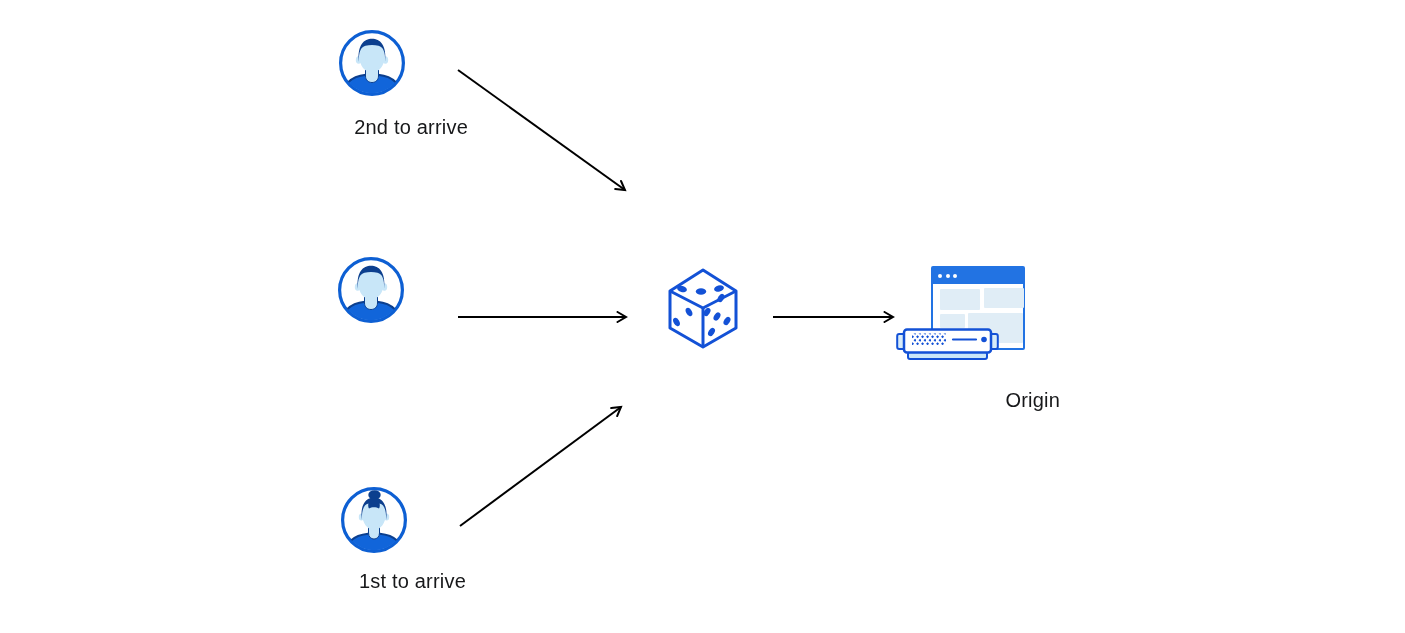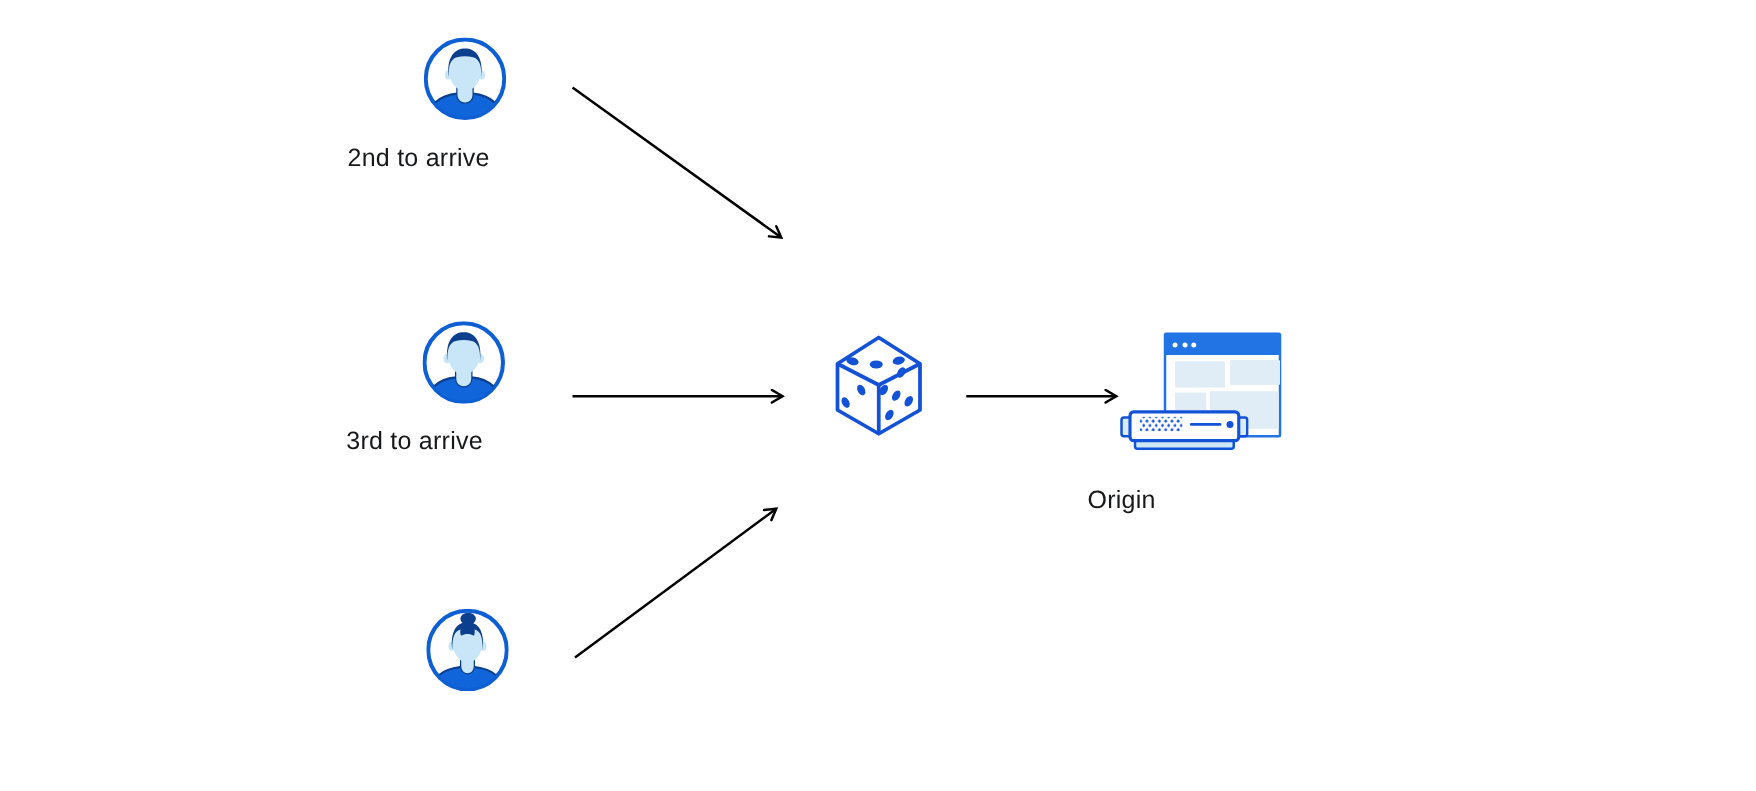--- a/index.html
+++ b/index.html
@@ -22,21 +22,21 @@
     position:relative;
     width:1405px;height:633px;
     background:#fff;
     overflow:hidden;
     font-family:"Liberation Sans",sans-serif;
   }
   .abs{position:absolute}
   .node-label{
     position:absolute;
     width:190px;
-    text-align:left;
+    text-align:right;
     font:400 20px/24px "Liberation Sans",sans-serif;
     color:var(--text);
     letter-spacing:.2px;
   }
   .arrow-layer{position:absolute;left:0;top:0;width:1405px;height:633px}
   .arrow-layer line{stroke:var(--arrow);stroke-width:2}
 
   
   .window{
     position:absolute;left:931px;top:266px;
@@ -108,21 +108,20 @@
       <path d="M26.5,36 L39.5,36 L39.5,46 C39.5,50 36.5,52.5 33,52.5 C29.5,52.5 26.5,50 26.5,46 Z" fill="var(--skin,#c8e6f8)" stroke="var(--navy,#0c3f8e)" stroke-width="1"></path>
       <ellipse cx="19.6" cy="30" rx="2.8" ry="3.8" fill="var(--skin,#c8e6f8)"></ellipse>
       <ellipse cx="46.4" cy="30" rx="2.8" ry="3.8" fill="var(--skin,#c8e6f8)"></ellipse>
       <path d="M33,11.5 C41.5,11.5 46,17.5 45.8,26.5 C45.6,35.5 40,42.5 33,42.5
                C26,42.5 20.4,35.5 20.2,26.5 C20,17.5 24.5,11.5 33,11.5 Z" fill="var(--skin,#c8e6f8)"></path>
       <path d="M19.8,32 C18.2,15 25,8.8 33,8.8 C41,8.8 47.8,15 46.2,32
                C46.2,22 44.5,17.2 39.5,15.8 C35.5,14.8 30.5,14.8 26.5,15.8
                C21.5,17.2 19.8,22 19.8,32 Z" fill="var(--navy,#0c3f8e)"></path>
     </g>
   </svg>
-  <div class="node-label" style="left:277px;top:341px">3rd to arrive</div>
 
   <svg class="abs" style="left:341px;top:487px" width="66" height="66" viewBox="0 0 66 66">
     <defs>
         <clipPath id="clipC">
           <circle cx="33" cy="33" r="30.3"></circle>
         </clipPath>
       </defs>
     <circle cx="33" cy="33" r="31.4" fill="#fff" stroke="var(--blue-stroke,#0d5fd3)" stroke-width="3.2"></circle>
     <g clip-path="url(#clipC)">
       <path d="M4,66 C6,52 16,46.5 33,46.5 C50,46.5 60,52 62,66 Z" fill="var(--shirt,#1165da)" stroke="var(--navy,#0c3f8e)" stroke-width="1.8"></path>
@@ -131,20 +130,21 @@
       <ellipse cx="45.6" cy="30" rx="2.6" ry="3.6" fill="var(--skin,#c8e6f8)"></ellipse>
       <path d="M33,12.5 C41,12.5 45.3,18.5 45,27 C44.7,36 39.5,43 33,43
                C26.5,43 21.3,36 21,27 C20.7,18.5 25,12.5 33,12.5 Z" fill="var(--skin,#c8e6f8)"></path>
       <ellipse cx="33.5" cy="8" rx="6.2" ry="4.8" fill="var(--navy,#0c3f8e)"></ellipse>
       <path d="M20.8,33 C18.8,16 26,10.5 33,10.5 C40,10.5 47.2,16 45.2,33
                C45.2,22.5 43.2,17.6 38.6,16.6 C39,18.6 38.8,20.2 38,21.6
                C35.2,19.7 30.8,19.7 28,21.6 C27.2,20.2 27,18.6 27.4,16.6
                C22.8,17.6 20.8,22.5 20.8,33 Z" fill="var(--navy,#0c3f8e)"></path>
     </g>
   </svg>
+  <div class="node-label" style="left:276px;top:569px">1st to arrive</div>
 
   <svg class="abs" style="left:668px;top:268px" width="70" height="81" viewBox="0 0 70 81">
     <g fill="#fff" stroke="var(--blue-deep,#1351d6)" stroke-width="3" stroke-linejoin="round">
       <path d="M35,2 L68,23 L68,60 L35,79 L2,60 L2,23 Z"></path>
       <path d="M2,23 L35,40 L68,23" fill="none"></path>
       <path d="M35,40 L35,79" fill="none"></path>
     </g>
     <g fill="var(--blue-deep,#1351d6)">
       <ellipse cx="14" cy="21" rx="5" ry="3.1" transform="rotate(14 14 21)"></ellipse>
       <ellipse cx="33" cy="23.5" rx="5.2" ry="3.2"></ellipse>

